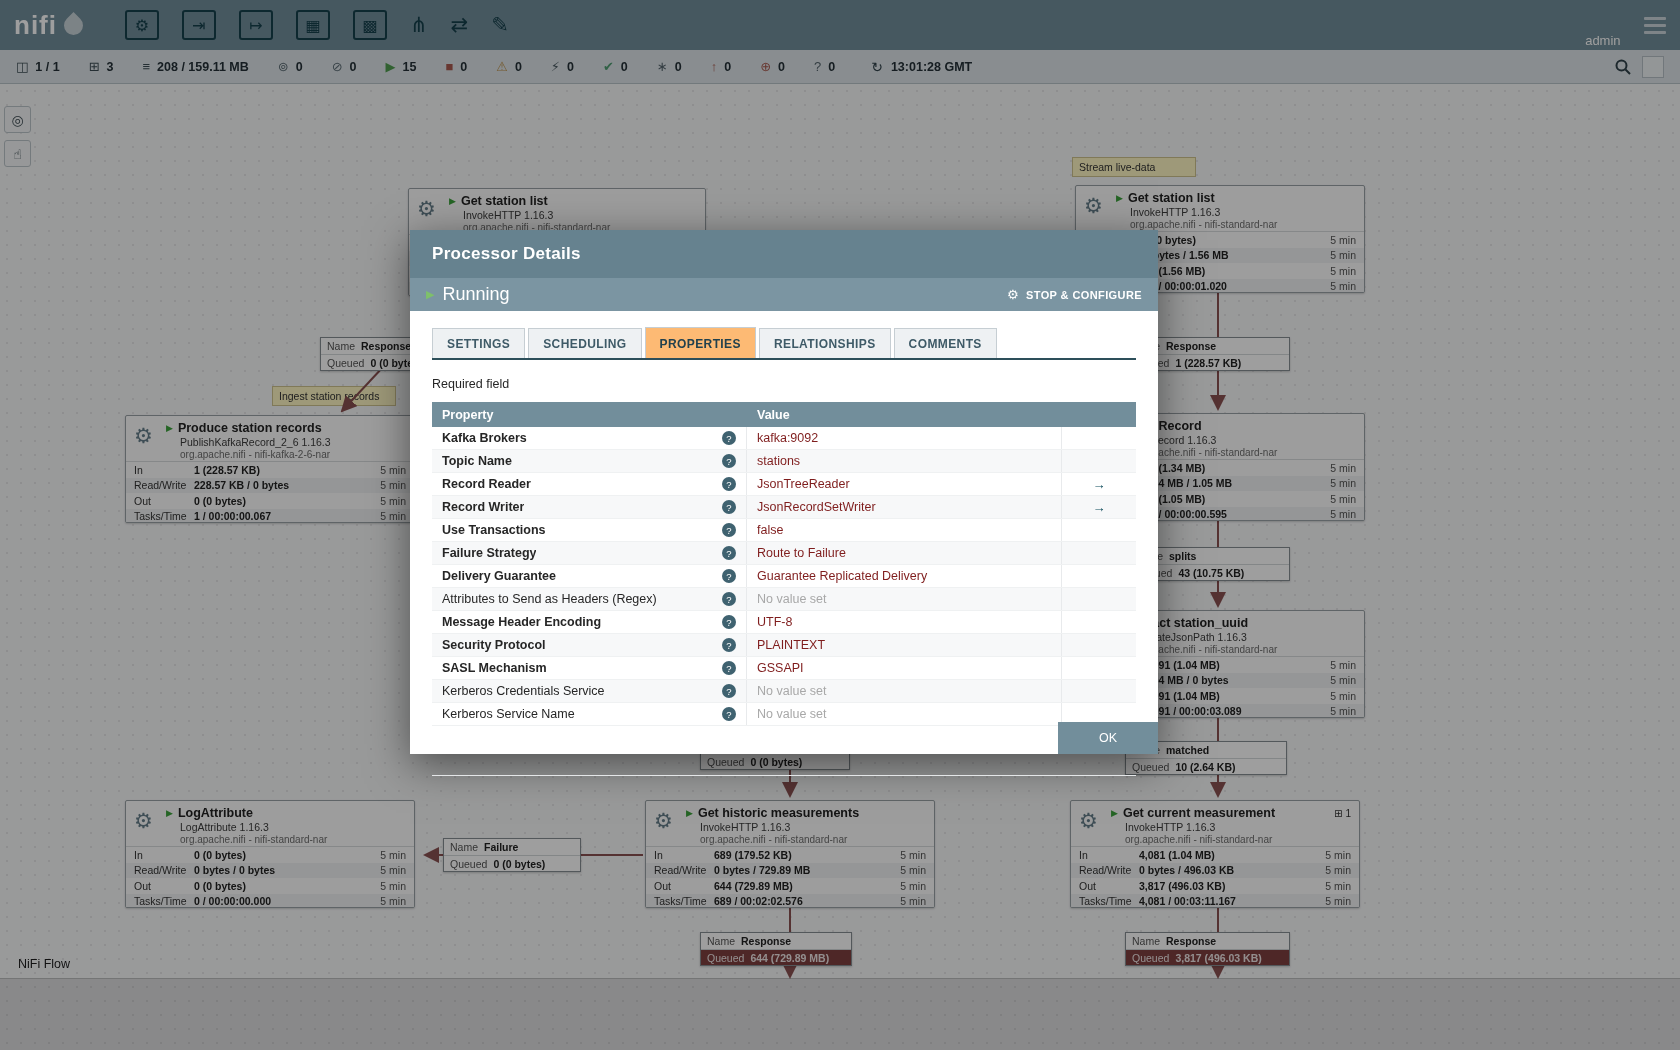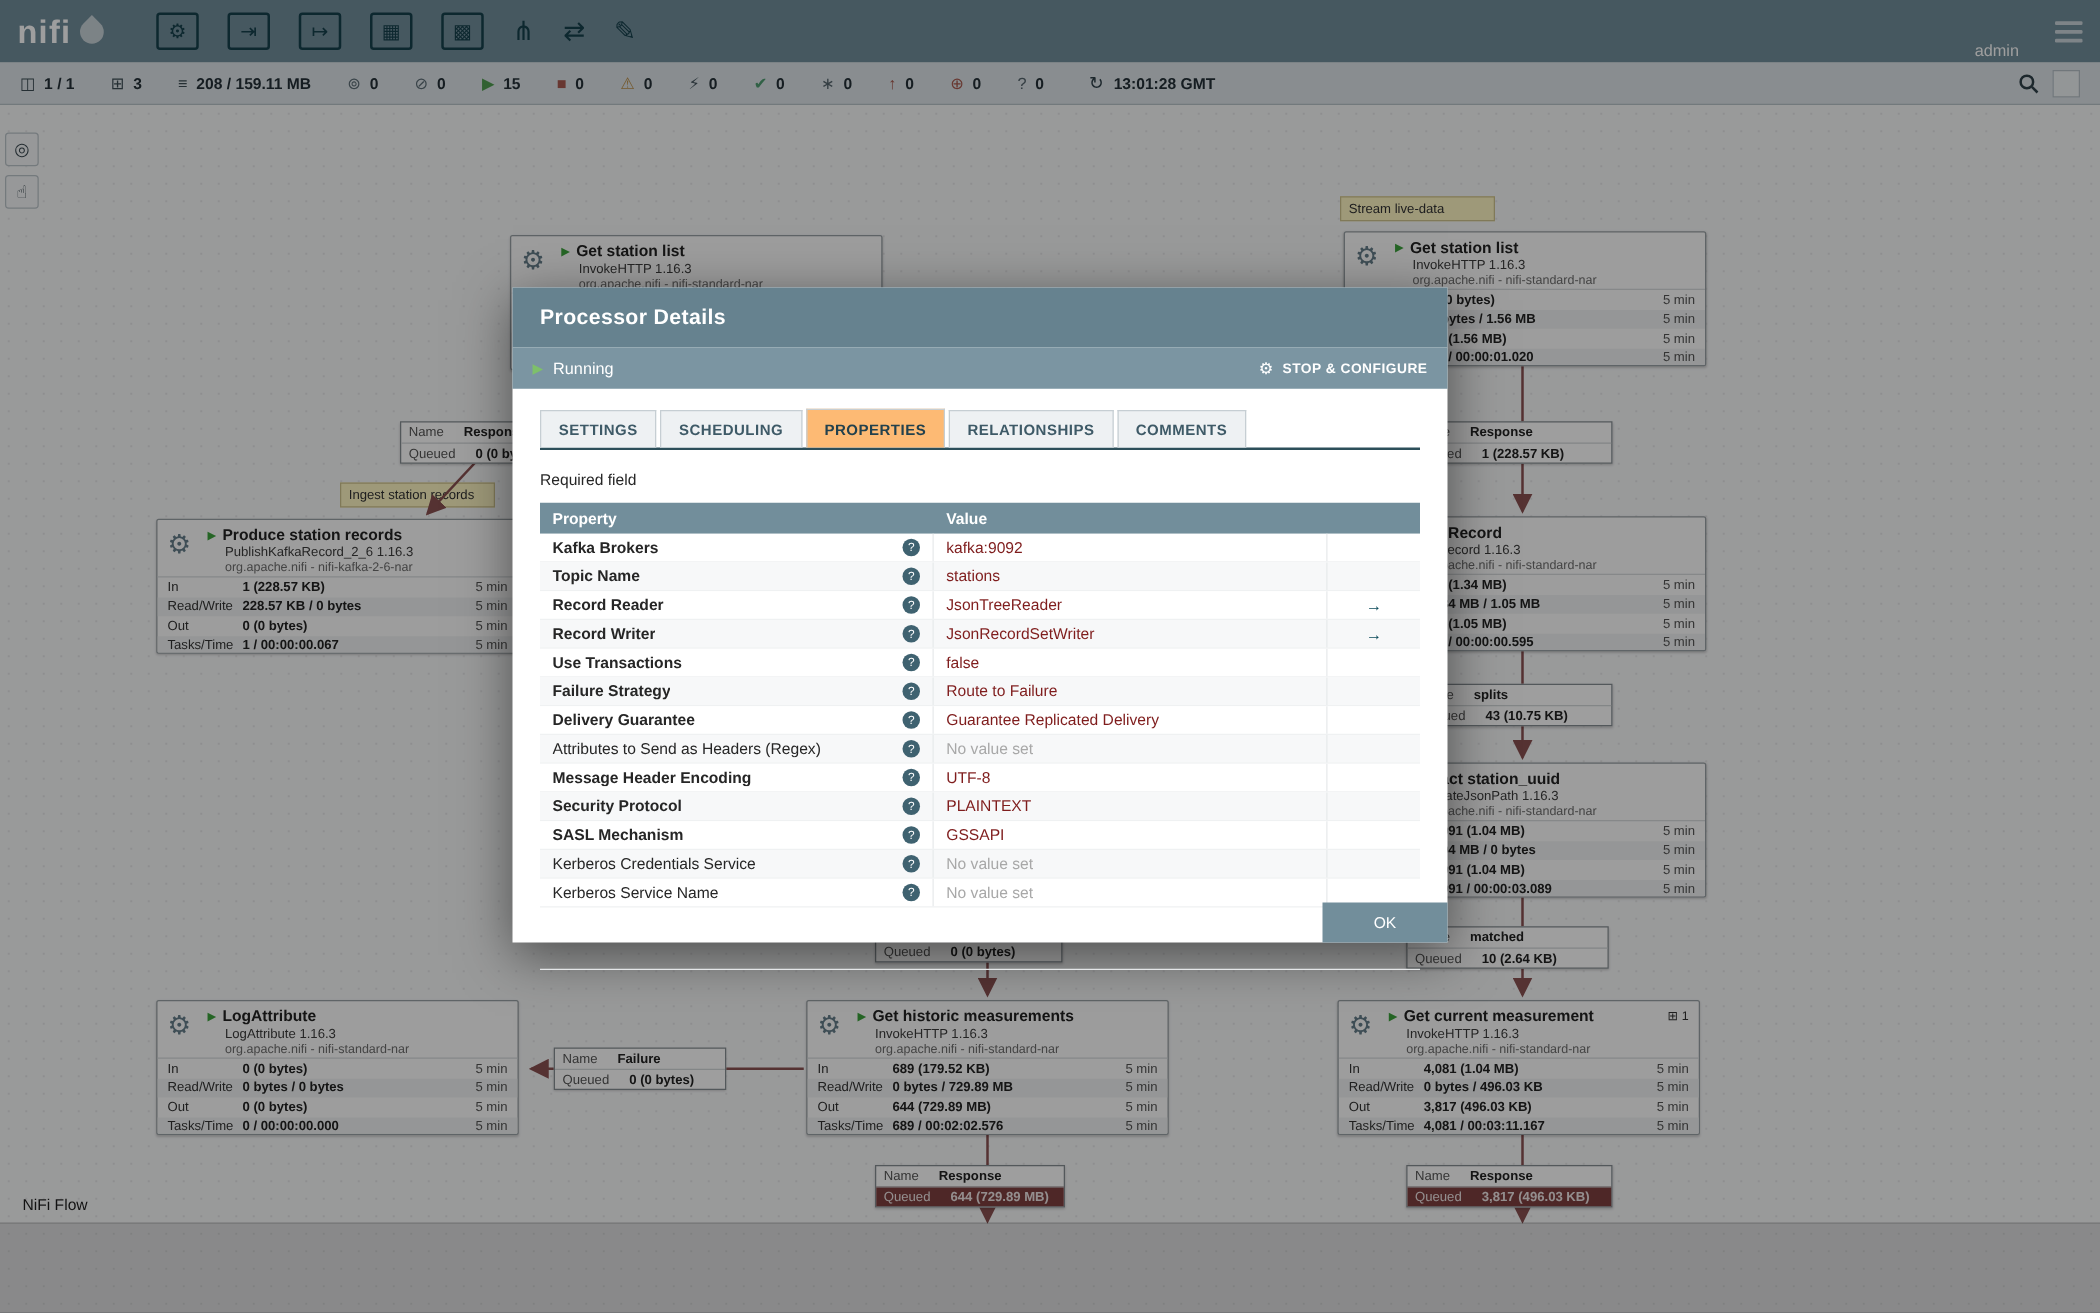--- a/index.html
+++ b/index.html
@@ -26,21 +26,21 @@
   .proc-type{font-size:10.5px;color:#3c3c3c;margin-top:1px;margin-left:14px;white-space:nowrap;}
   .proc-bundle{font-size:10px;color:#6e6e6e;margin-top:1px;margin-left:14px;white-space:nowrap;}
   .proc-stats{border-top:1px solid #d8dcde;}
   .stat-row{display:flex;align-items:center;height:15.5px;padding:0 8px;font-size:10.5px;color:#333;}
   .stat-row:nth-child(even){background:#f1f3f4;}
   .stat-k{width:60px;flex:none;}
   .stat-v{font-weight:bold;color:#222;flex:1;white-space:nowrap;}
   .stat-w{color:#555;}
   .conn{position:absolute;z-index:3;background:#fff;border:1px solid #868e93;font-size:10.5px;
     box-shadow:0 1px 2px rgba(0,0,0,.2);}
-  .conn-row{display:flex;align-items:center;height:16px;padding:0 6px;gap:16px;}
+  .conn-row{display:flex;align-items:center;height:16px;padding:0 6px;gap:6px;}
   .conn-row + .conn-row{border-top:1px solid #d4d8da;}
   .ck{color:#555;}
   .cv{font-weight:bold;color:#222;white-space:nowrap;}
   .conn-row.full{background:#7e4040;}
   .conn-row.full .ck,.conn-row.full .cv{color:#efe6e6;}
   .side-btns{position:absolute;left:4px;top:106px;z-index:3;display:flex;flex-direction:column;gap:7px;}
   .side-btn{width:27px;height:27px;background:#f4f6f7;border:1px solid #bcc5ca;border-radius:3px;
     display:flex;align-items:center;justify-content:center;font-size:14px;color:#3c4a52;cursor:pointer;}
   .breadcrumb{position:absolute;left:18px;top:957px;z-index:4;font-size:12.5px;color:#1e1e1e;cursor:pointer;}
   .canvas-footer{position:absolute;left:0;right:0;bottom:0;height:72px;background:rgba(0,0,0,0.10);
@@ -48,21 +48,21 @@
 
   
   .topbar{position:absolute;top:0;left:0;right:0;height:50px;background:#728e9b;z-index:5;
     display:flex;align-items:center;padding:0 14px;}
   .logo{display:flex;align-items:center;gap:7px;}
   .logo-text{color:#fff;font-size:26px;font-weight:bold;letter-spacing:1px;}
   .logo-mark{width:19px;height:19px;background:#cfd9de;border-radius:0 50% 50% 50%;transform:rotate(45deg);opacity:.92;}
   .toolbar{display:flex;gap:23px;margin-left:42px;align-items:center;}
   .tb-item{color:#16414d;font-size:21px;display:flex;align-items:center;justify-content:center;cursor:grab;}
   .tb-item.boxed{width:34px;height:30px;border:2px solid #16414d;border-radius:3px;font-size:16px;}
-  .user-block{margin-left:auto;text-align:left;color:#fff;margin-top:44px;}
+  .user-block{margin-left:auto;text-align:center;color:#fff;margin-top:44px;}
   .user-name{font-size:13px;}
   .logout{font-size:9.5px;color:#dde5e9;letter-spacing:.5px;margin-top:3px;cursor:pointer;}
   .hamburger{margin-left:18px;display:flex;flex-direction:column;gap:4px;cursor:pointer;}
   .hamburger span{display:block;width:22px;height:3px;background:#ccd6db;border-radius:1px;}
 
   
   .statusbar{position:absolute;top:50px;left:0;right:0;height:34px;background:#dde4e8;
     border-bottom:1px solid #b9c3c9;z-index:5;display:flex;align-items:center;padding:0 16px;
     font-size:12.5px;color:#243037;}
   #status-items{display:flex;align-items:center;gap:29px;}
@@ -75,21 +75,21 @@
   .sb-square{width:22px;height:22px;background:#eef2f4;border:1px solid #b7c1c7;cursor:pointer;}
 
   
   .dim{position:absolute;inset:0;background:rgba(0,0,0,0.38);z-index:50;}
   .modal{position:absolute;left:410px;top:230px;width:748px;height:524px;background:#fff;z-index:100;
     box-shadow:0 10px 40px rgba(0,0,0,.5);}
   .modal-title{height:48px;background:#66828f;color:#fff;font-size:17px;font-weight:bold;
     display:flex;align-items:center;padding:0 22px;letter-spacing:.3px;}
   .modal-status{height:33px;background:#7b95a2;display:flex;align-items:center;padding:0 16px;}
   .run-tri{color:#7ec06a;font-size:11px;margin-right:8px;}
-  .run-text{color:#fff;font-size:13px;}
+  .run-text{color:#fff;font-size:18px;}
   .stopcfg{margin-left:auto;display:flex;align-items:center;gap:7px;color:#fff;font-size:11px;
     font-weight:bold;letter-spacing:.4px;cursor:pointer;}
   .stopcfg .gear{font-size:13px;}
   .modal-body{padding:0 22px;position:relative;}
   .tabs{display:flex;margin-top:16px;border-bottom:2px solid #2d4f5a;align-items:flex-end;}
   .tab{padding:8px 14px 7px;font-size:12px;font-weight:600;letter-spacing:.4px;color:#3e5a67;
     background:#eef1f3;border:1px solid #c6ced3;border-bottom:none;margin-right:3px;cursor:pointer;}
   .tab.active{background:#fdba74;color:#22414d;padding-top:9px;}
   .required-note{margin-top:17px;font-size:12.5px;color:#262626;}
   .ptable{margin-top:11px;height:374px;overflow:hidden;border-bottom:1px solid #e4e6e8;}

